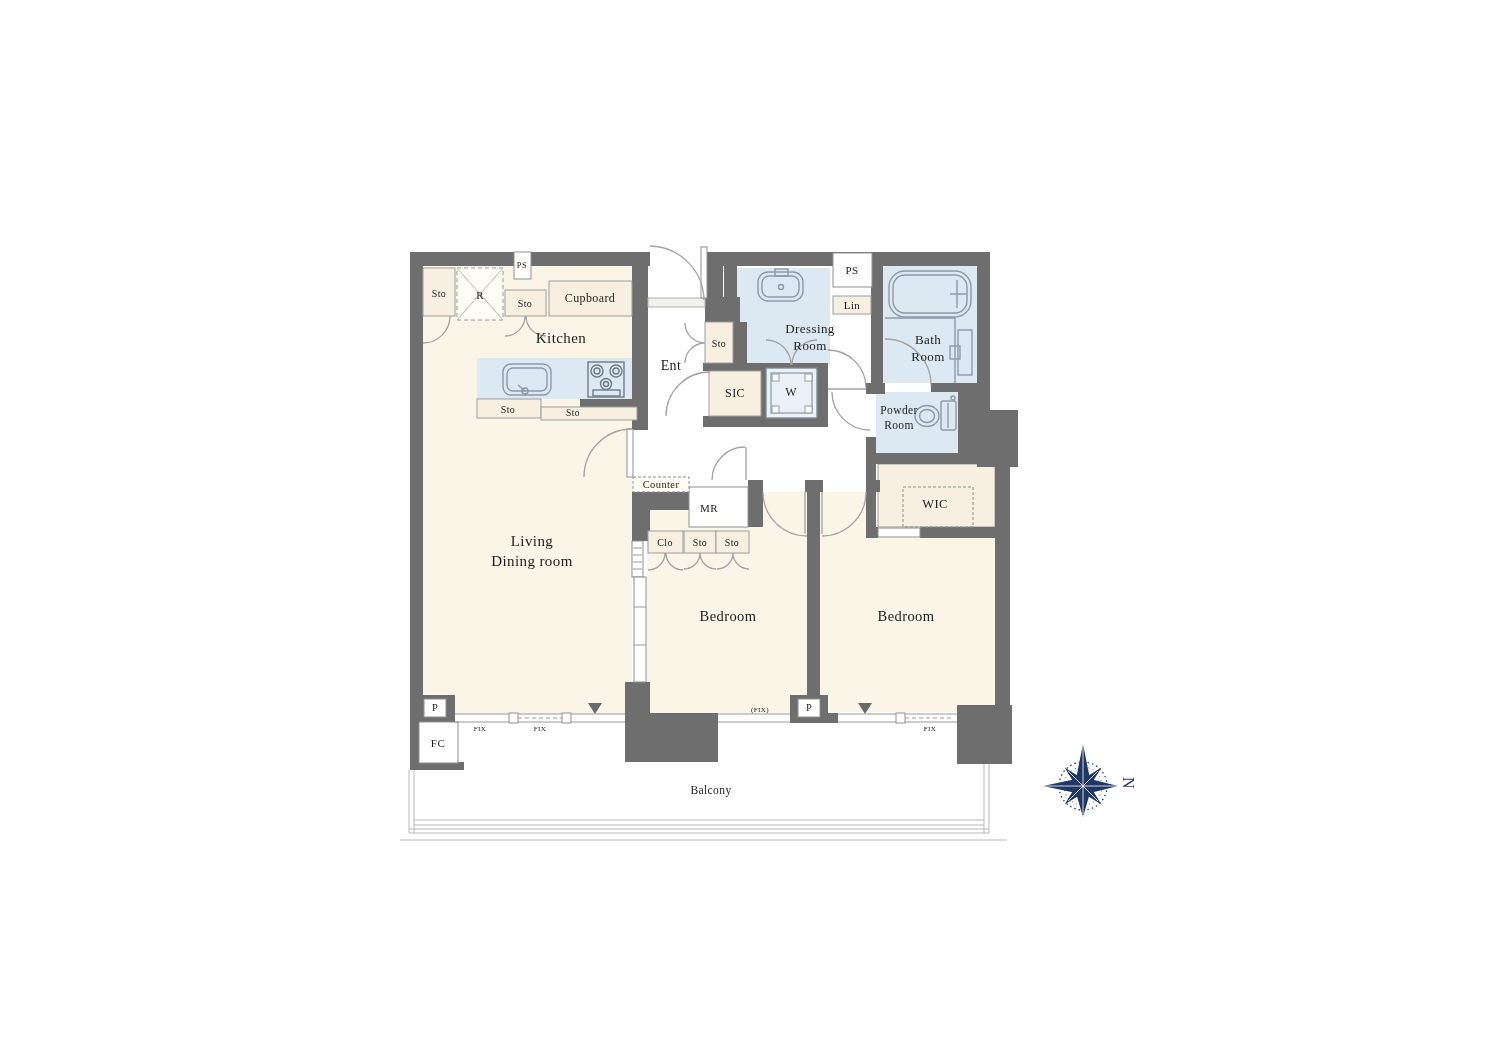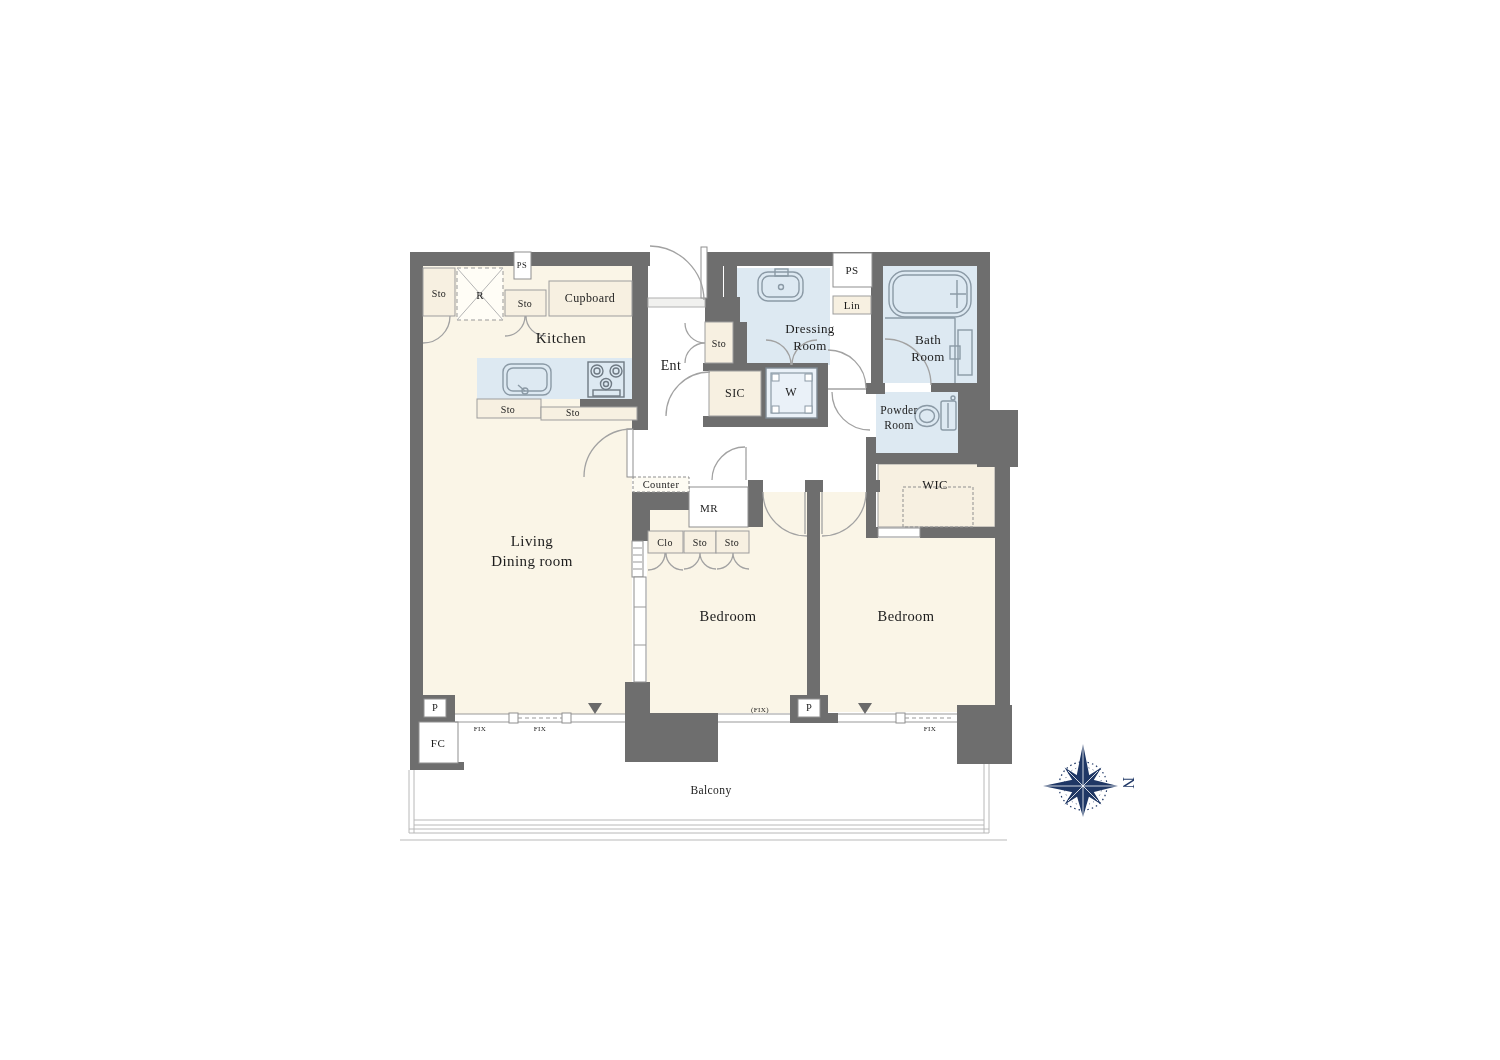--- a/index.html
+++ b/index.html
@@ -215,21 +215,21 @@
       <div class="lbl" style="left: 561px; top: 339px; font-size: 15px;">Kitchen</div>
       <div class="lbl" style="left: 532px; top: 551px; font-size: 15px;">Living
 Dining room</div>
       <div class="lbl" style="left: 671px; top: 366px; font-size: 14px;">Ent</div>
       <div class="lbl" style="left: 810px; top: 338px; font-size: 13px; text-align: center;">Dressing
 Room</div>
       <div class="lbl" style="left: 928px; top: 349px; font-size: 13px;">Bath
 Room</div>
       <div class="lbl" style="left: 899px; top: 418px; font-size: 11.5px;">Powder
 Room</div>
-      <div class="lbl" style="left: 935px; top: 485px; font-size: 12.5px;">WIC</div>
+      <div class="lbl" style="left: 935px; top: 504px; font-size: 12.5px;">WIC</div>
       <div class="lbl" style="left: 728px; top: 616px; font-size: 14.5px;">Bedroom</div>
       <div class="lbl" style="left: 906px; top: 616px; font-size: 14.5px;">Bedroom</div>
       <div class="lbl" style="left: 711px; top: 790px; font-size: 11.5px;">Balcony</div>
       <div class="lbl" style="left: 439px; top: 293px; font-size: 10px;">Sto</div>
       <div class="lbl" style="left: 480px; top: 295px; font-size: 11px;">R</div>
       <div class="lbl" style="left: 525px; top: 303px; font-size: 10px;">Sto</div>
       <div class="lbl" style="left: 590px; top: 299px; font-size: 12px;">Cupboard</div>
       <div class="lbl" style="left: 508px; top: 409px; font-size: 10px;">Sto</div>
       <div class="lbl" style="left: 573px; top: 413px; font-size: 9.5px;">Sto</div>
       <div class="lbl" style="left: 522px; top: 266px; font-size: 8.5px;">PS</div>

